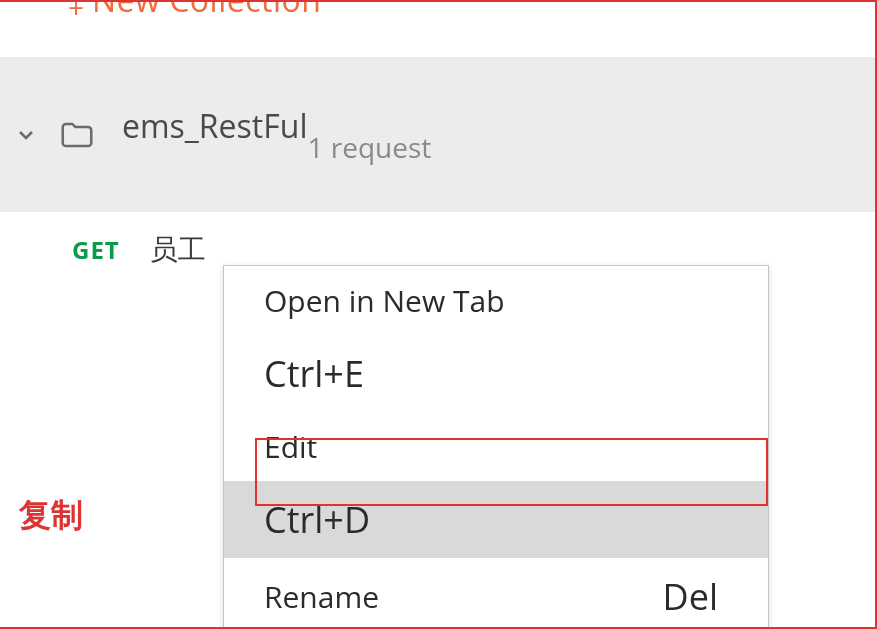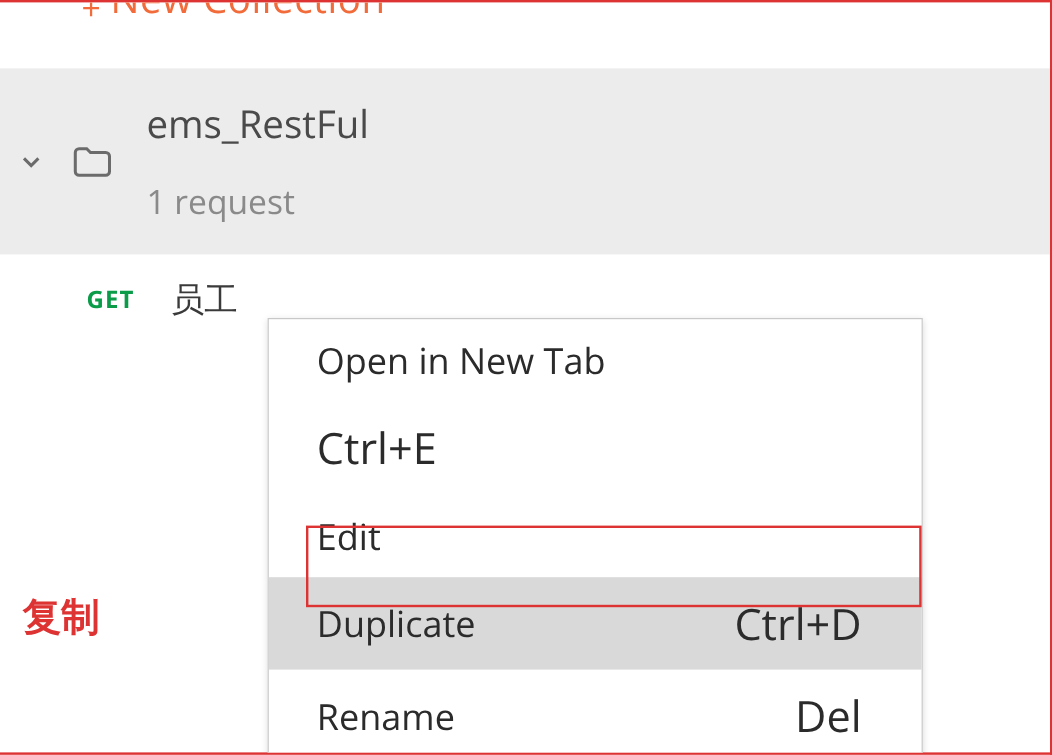--- a/index.html
+++ b/index.html
@@ -35,34 +35,34 @@
       background: #ECECEC;
       height: 155px;
       display: flex;
       align-items: center;
       padding-left: 14px;
       padding-right: 10px;
       margin-top: 25px;
     }
     .chevron { width: 24px; height: 24px; color: #6b6b6b; margin-right: 20px; cursor: pointer; }
     .folder-icon { width: 38px; height: 38px; color: #6b6b6b; margin-right: 26px; }
-    .collection-meta { display: flex; flex-direction: column; }
+    .collection-meta { display: flex; }
     .collection-name { font-size: 32px; color: #4a4a4a; font-weight: 400; }
     .collection-count { font-size: 28px; color: #8a8a8a; margin-top: 24px; }
     .request-row {
       display: flex;
       align-items: center;
       padding-left: 72px;
       height: 62px;
       margin-top: 6px;
     }
     .method-badge {
       color: #0B9C4A;
       font-weight: 700;
-      font-size: 20px;
+      font-size: 24px;
       letter-spacing: 1px;
       margin-right: 30px;
     }
     .request-name { font-size: 28px; color: #3a3a3a; }
     .context-menu {
       position: absolute;
       left: 223px;
       top: 263px;
       width: 546px;
       background: #fff;
@@ -130,21 +130,20 @@
     <span class="menu-shortcut"></span>
   </div>
   <div class="menu-item">
     <span class="menu-shortcut">Ctrl+E</span>
   </div>
   <div class="menu-item">
     <span>Edit</span>
     <span class="menu-shortcut"></span>
   </div>
   <div class="menu-item hovered">
-    <span>Duplicate</span>
     <span class="menu-shortcut">Ctrl+D</span>
   </div>
   <div class="menu-item">
     <span>Rename</span>
     <span class="menu-shortcut">Del</span>
   </div>
 </div>
 
 <div class="annotation">复制</div>
 <div class="highlight-box"></div>

